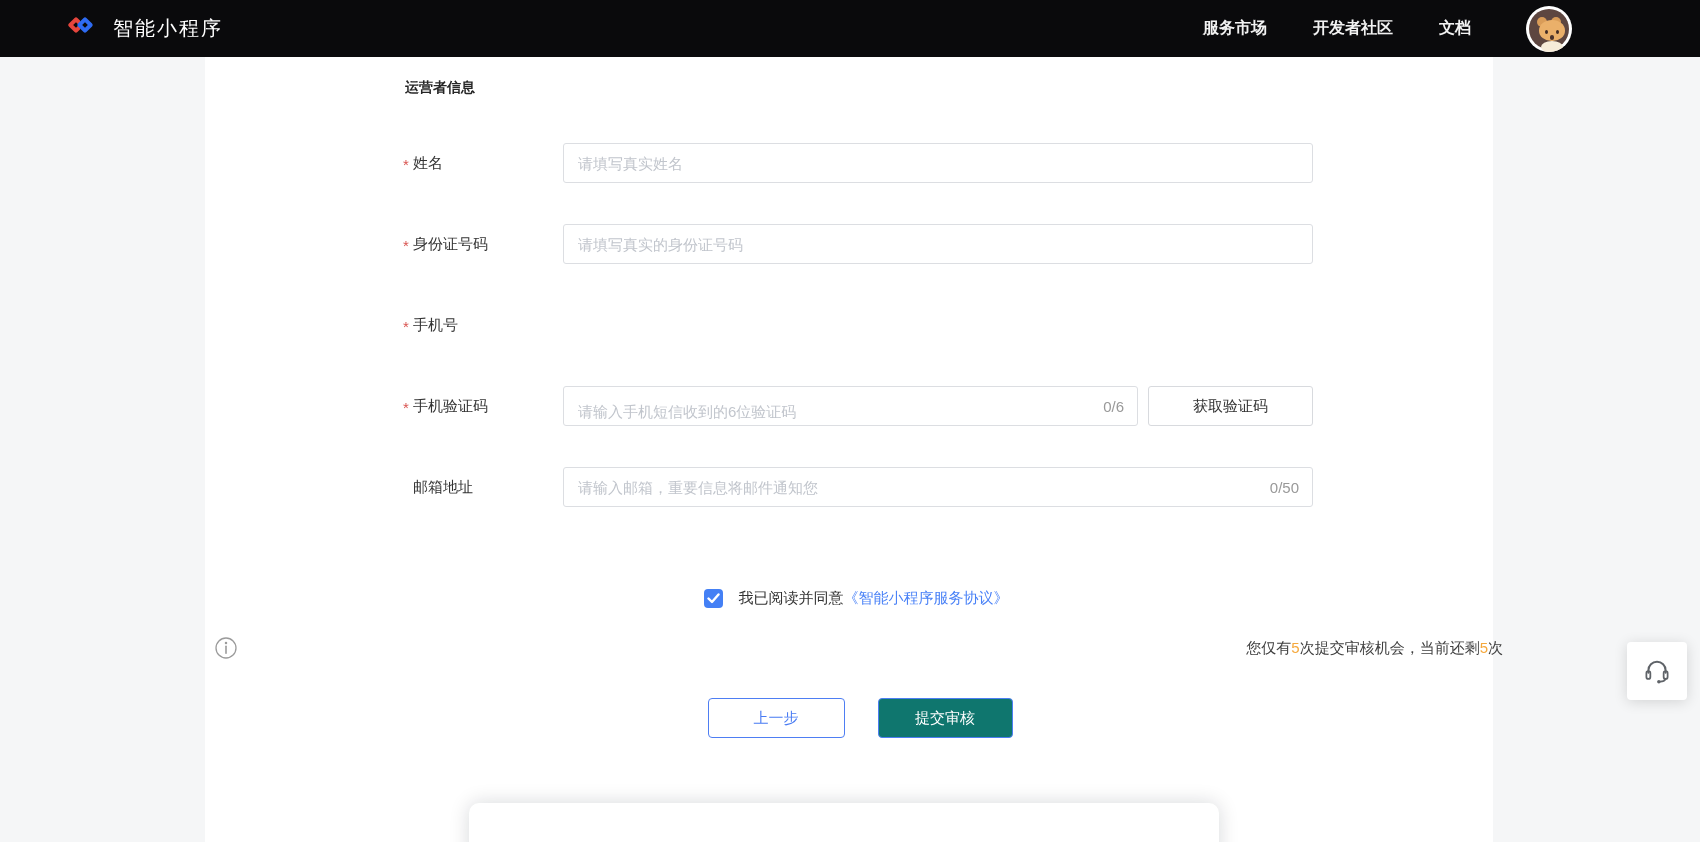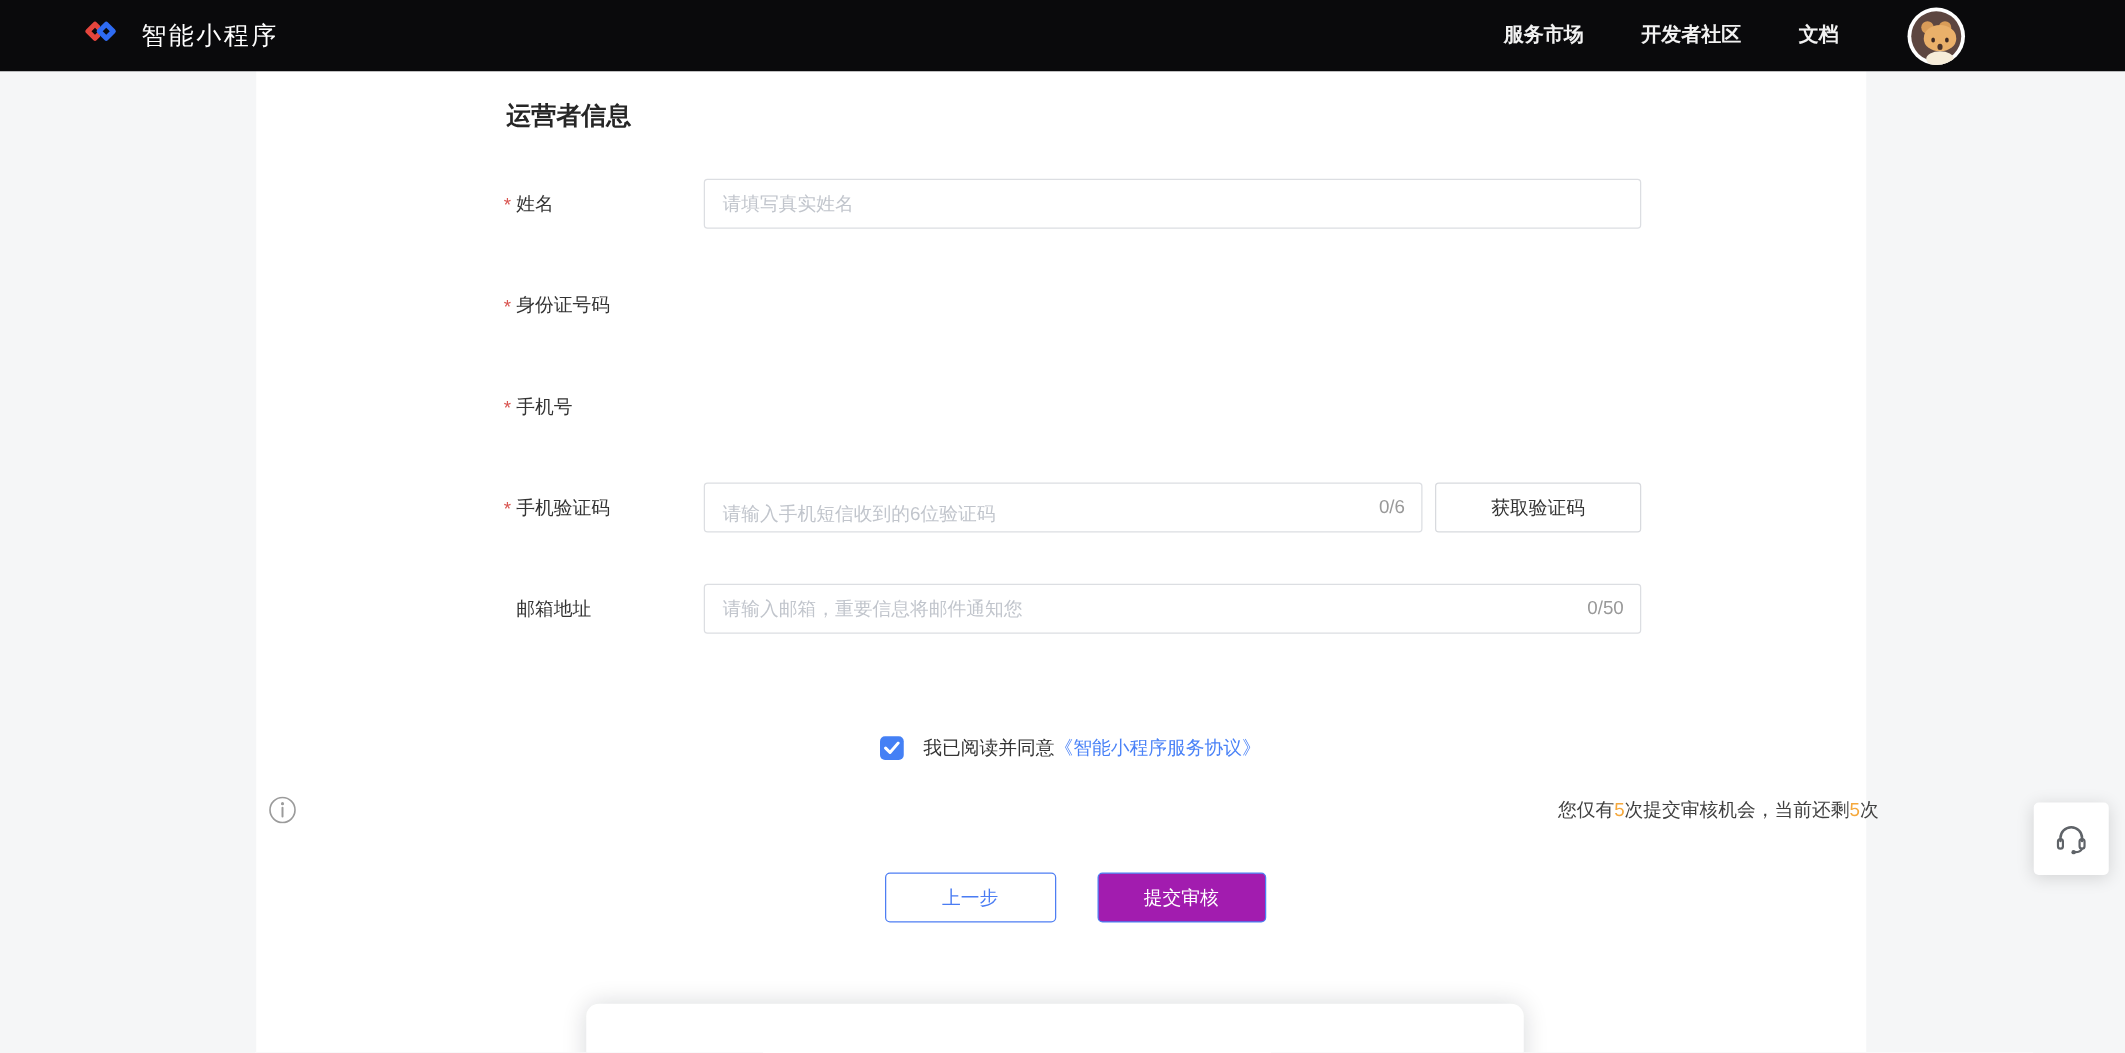--- a/index.html
+++ b/index.html
@@ -27,21 +27,21 @@
   .avatar-ear { position:absolute; width:10px; height:10px; border-radius:50%; background:#d99c58; }
   .avatar-ear.l { left:8px; top:8px; } .avatar-ear.r { right:8px; top:8px; }
   .avatar-face { position:absolute; left:10px; top:11px; width:26px; height:21px; border-radius:50% 50% 48% 48%; background:#eab06a; }
   .avatar-eye { position:absolute; width:3px; height:4px; border-radius:50%; background:#3f2a24; top:10px; }
   .avatar-eye.l { left:6px; } .avatar-eye.r { right:6px; }
   .avatar-mouth { position:absolute; left:11px; top:15px; width:4px; height:5px; border-radius:2px; background:#4a332c; }
   .avatar-collar { position:absolute; left:12px; bottom:-4px; width:22px; height:12px; border-radius:50%; background:#f6ecd9; }
 
   
   .card { position:absolute; left:205px; top:57px; width:1288px; height:785px; background:#ffffff; }
-  .section-title { position:absolute; left:200px; top:22px; font-size:20px; font-weight:bold; color:#262626; }
+  .section-title { position:absolute; left:200px; top:22px; font-size:14px; font-weight:bold; color:#262626; }
 
   
   .form { position:absolute; left:0; top:86px; width:100%; }
   .row { display:flex; align-items:center; height:40px; margin-bottom:41px; }
   .label-col { width:358px; padding-left:198px; display:flex; align-items:center;
                font-size:15px; color:#333333; white-space:nowrap; }
   .asterisk { display:inline-block; width:10px; color:#d9534f; font-size:15px; margin-top:3px; }
   .asterisk.hidden { visibility:hidden; }
   .input-wrap { position:relative; width:750px; height:40px; }
   .input-wrap input { width:100%; height:40px; border:1px solid #dcdee2; border-radius:3px;
@@ -73,21 +73,21 @@
                 justify-content:space-between; align-items:center; transform:translateX(10px); }
   .info-icon { width:22px; height:22px; flex:none; }
   .notice-text { font-size:15px; color:#404040; margin-left:14px; }
   .hl { color:#f5a83c; }
 
   .actions-row { position:absolute; left:0; top:641px; width:100%; display:flex;
                  justify-content:center; transform:translateX(11px); }
   .btn { height:40px; border-radius:4px; font-size:15px; cursor:pointer;
          font-family:"Liberation Sans","DejaVu Sans",sans-serif; }
   .btn-prev { width:137px; background:#ffffff; border:1px solid #4e7ef3; color:#4a7cf3; }
-  .btn-submit { width:135px; background:#a21caf; border:1px solid #4b7ef2; color:#ffffff; margin-left:33px; }
+  .btn-submit { width:135px; background:#0f766e; border:1px solid #4b7ef2; color:#ffffff; margin-left:33px; }
 
   
   .support-btn { position:absolute; left:1627px; top:642px; width:60px; height:58px; background:#ffffff;
                  border-radius:4px; box-shadow:0 2px 14px rgba(0,0,0,0.14); display:flex;
                  align-items:center; justify-content:center; cursor:pointer; z-index:30; }
 
   
   .bottom-sheet { position:absolute; left:469px; top:803px; width:750px; height:60px; background:#ffffff;
                   border-radius:10px 10px 0 0; box-shadow:0 0 20px rgba(15,20,30,0.16); }
 </style>
@@ -138,20 +138,23 @@
         <div class="input-wrap">
           <input type="text" placeholder="请填写真实姓名" style="">
         </div>
       </div>
 
       <div class="row">
         <div class="label-col">
           <span class="asterisk">*</span>
           <span>身份证号码</span>
         </div>
+        <div class="input-wrap">
+          <input type="text" placeholder="请填写真实的身份证号码" style="">
+        </div>
       </div>
 
       <div class="row row-phone">
         <div class="label-col">
           <span class="asterisk">*</span>
           <span>手机号</span>
         </div>
       </div>
 
       <div class="row">

